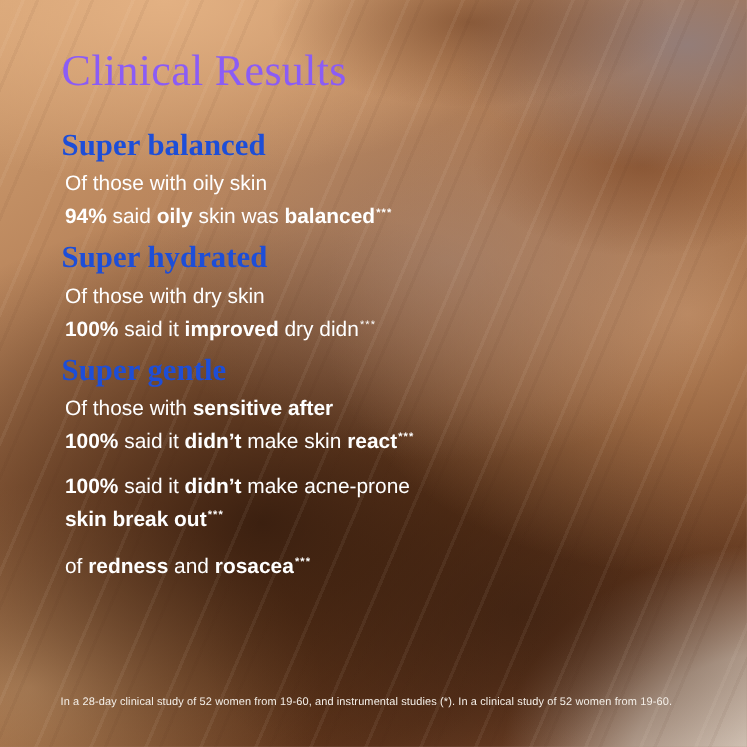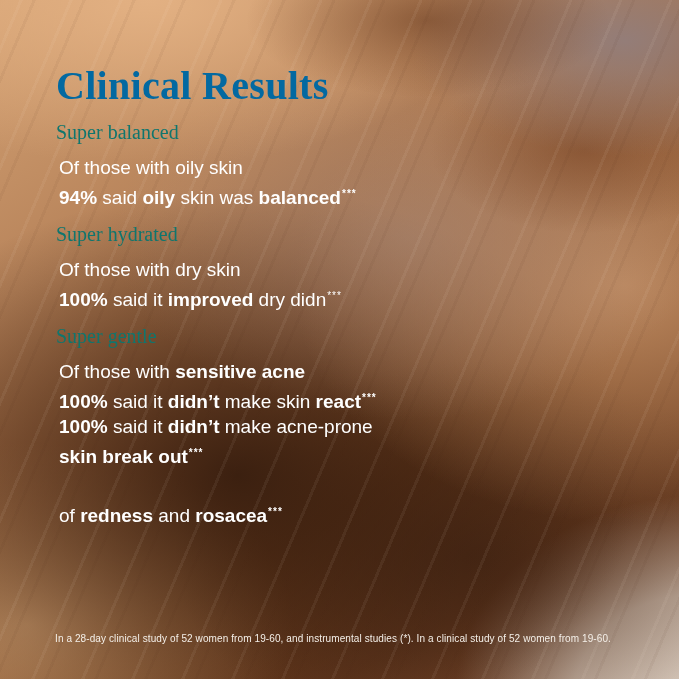--- a/index.html
+++ b/index.html
@@ -26,42 +26,42 @@
       radial-gradient(ellipse 460px 330px at 92% 42%, rgba(200,148,106,0.85), rgba(200,148,106,0) 72%),
       radial-gradient(ellipse 560px 400px at 35% 70%, rgba(52,27,13,0.9), rgba(52,27,13,0) 72%),
       radial-gradient(ellipse 430px 280px at 70% 82%, rgba(66,36,19,0.8), rgba(66,36,19,0) 70%),
       radial-gradient(ellipse 380px 260px at 4% 92%, rgba(198,150,105,0.95), rgba(198,150,105,0) 70%),
       radial-gradient(ellipse 360px 300px at 103% 103%, #dccfc2 0%, rgba(220,207,194,0.85) 35%, rgba(220,207,194,0) 68%),
       linear-gradient(150deg, #d3a173 0%, #b7835a 28%, #96603a 48%, #74421f 66%, #6a3c20 82%, #8a573a 100%);
   }
   .title {
     position: absolute;
     left: 56px;
-    top: 64px;
+    top: 42px;
     margin: 0;
     font-family: "Liberation Serif", serif;
-    font-weight: 700;
+    font-weight: 400;
     font-size: 40px;
     line-height: 1.1;
     letter-spacing: 0.3px;
-    color: #0369a1;
+    color: #8b5cf6;
   }
   .sec { position: absolute; left: 56px; }
   .sec1 { top: 119px; }
   .sec2 { top: 221px; }
   .sec3 { top: 323px; }
-  .sec4 { top: 410px; }
+  .sec4 { top: 426px; }
   .sec5 { top: 499px; }
   .heading {
     margin: 0 0 8px 0;
     font-family: "Liberation Serif", serif;
-    font-weight: 400;
-    font-size: 20px;
+    font-weight: 700;
+    font-size: 28px;
     line-height: 27px;
-    color: #0f766e;
+    color: #1d4ed8;
   }
   .line {
     margin: 3px;
     font-size: 19px;
     line-height: 27px;
     font-weight: 400;
     color: #ffffff;
     white-space: nowrap;
   }
   .b { font-weight: 700; }
@@ -100,21 +100,21 @@
   </section>
 
   <section class="sec sec2">
     <h2 class="heading">Super hydrated</h2>
     <p class="line"><span>Of those with dry skin</span></p>
     <p class="line"><span class="b">100%</span><span> said it </span><span class="b">improved</span><span> dry didn</span><span class="sup">***</span></p>
   </section>
 
   <section class="sec sec3">
     <h2 class="heading">Super gentle</h2>
-    <p class="line"><span>Of those with </span><span class="b">sensitive acne</span></p>
+    <p class="line"><span>Of those with </span><span class="b">sensitive after</span></p>
     <p class="line"><span class="b">100%</span><span> said it </span><span class="b">didn’t</span><span> make skin </span><span class="b">react</span><span class="b sup">***</span></p>
   </section>
 
   <section class="sec sec4">
     <p class="line"><span class="b">100%</span><span> said it </span><span class="b">didn’t</span><span> make acne-prone</span></p>
     <p class="line"><span class="b">skin break out</span><span class="b sup">***</span></p>
   </section>
 
   <section class="sec sec5">
     <p class="line"><span>of </span><span class="b">redness</span><span> and </span><span class="b">rosacea</span><span class="b sup">***</span></p>

